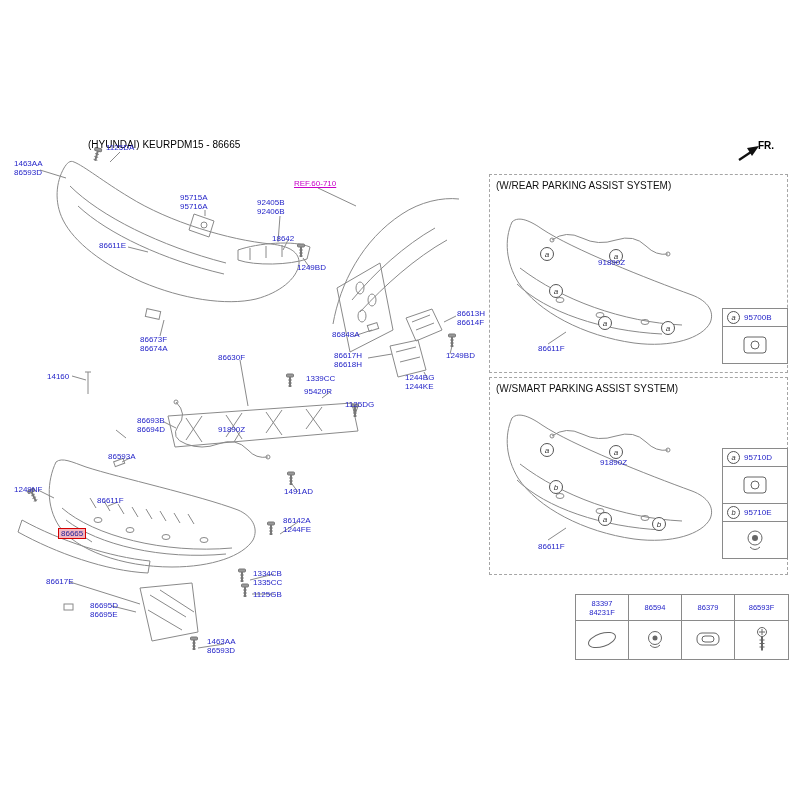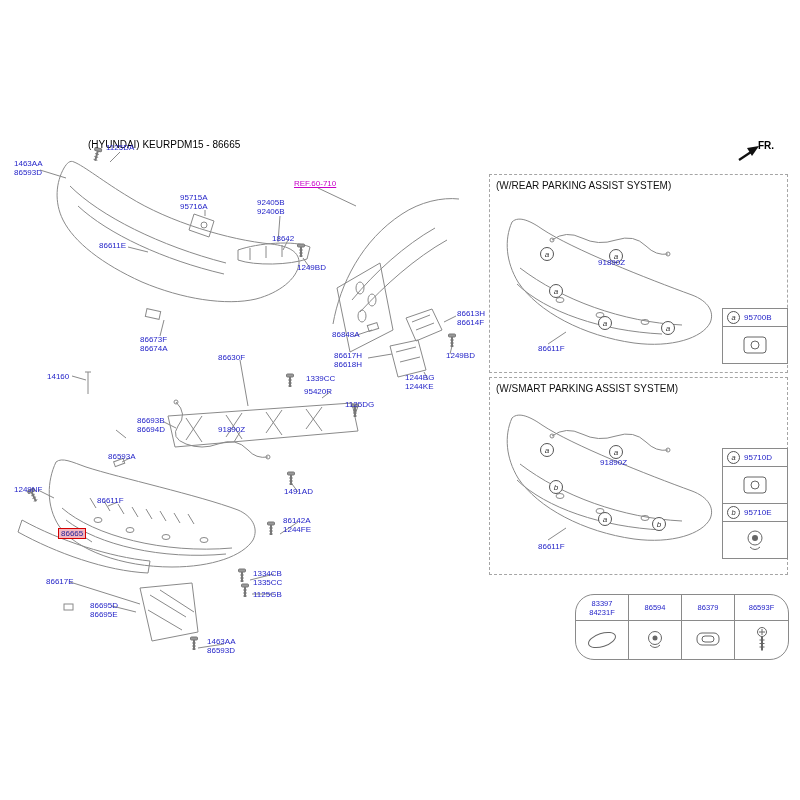--- a/index.html
+++ b/index.html
@@ -301,21 +301,21 @@
         <div class="legend-icon">
           <svg width="44" height="32">
             <circle cx="22" cy="14" r="7" fill="none" stroke="#666"></circle>
             <circle cx="22" cy="14" r="3" fill="#666"></circle>
             <path d="M17,23 q5,5 10,0" fill="none" stroke="#666"></path>
           </svg>
         </div>
       </div>
     </div>
   <div id="table-layer">
-      <div class="btable" style="left: 575px; top: 594px; width: 212px; grid-template-columns: repeat(4, 1fr); grid-template-rows: 26px 38px; grid-auto-flow: column; border-radius: 19px;">
+      <div class="btable" style="left: 575px; top: 594px; width: 212px; grid-template-columns: repeat(4, 1fr); grid-template-rows: 26px 38px; grid-auto-flow: column;">
         <div class="hcell">
           <div>83397</div>
           <div>84231F</div>
         </div>
         <div class="icell">
           <svg width="46" height="34">
             <ellipse cx="23" cy="17" rx="14" ry="6.5" fill="none" stroke="#666" transform="rotate(-18 23 17)"></ellipse>
           </svg>
         </div>
         <div class="hcell">

